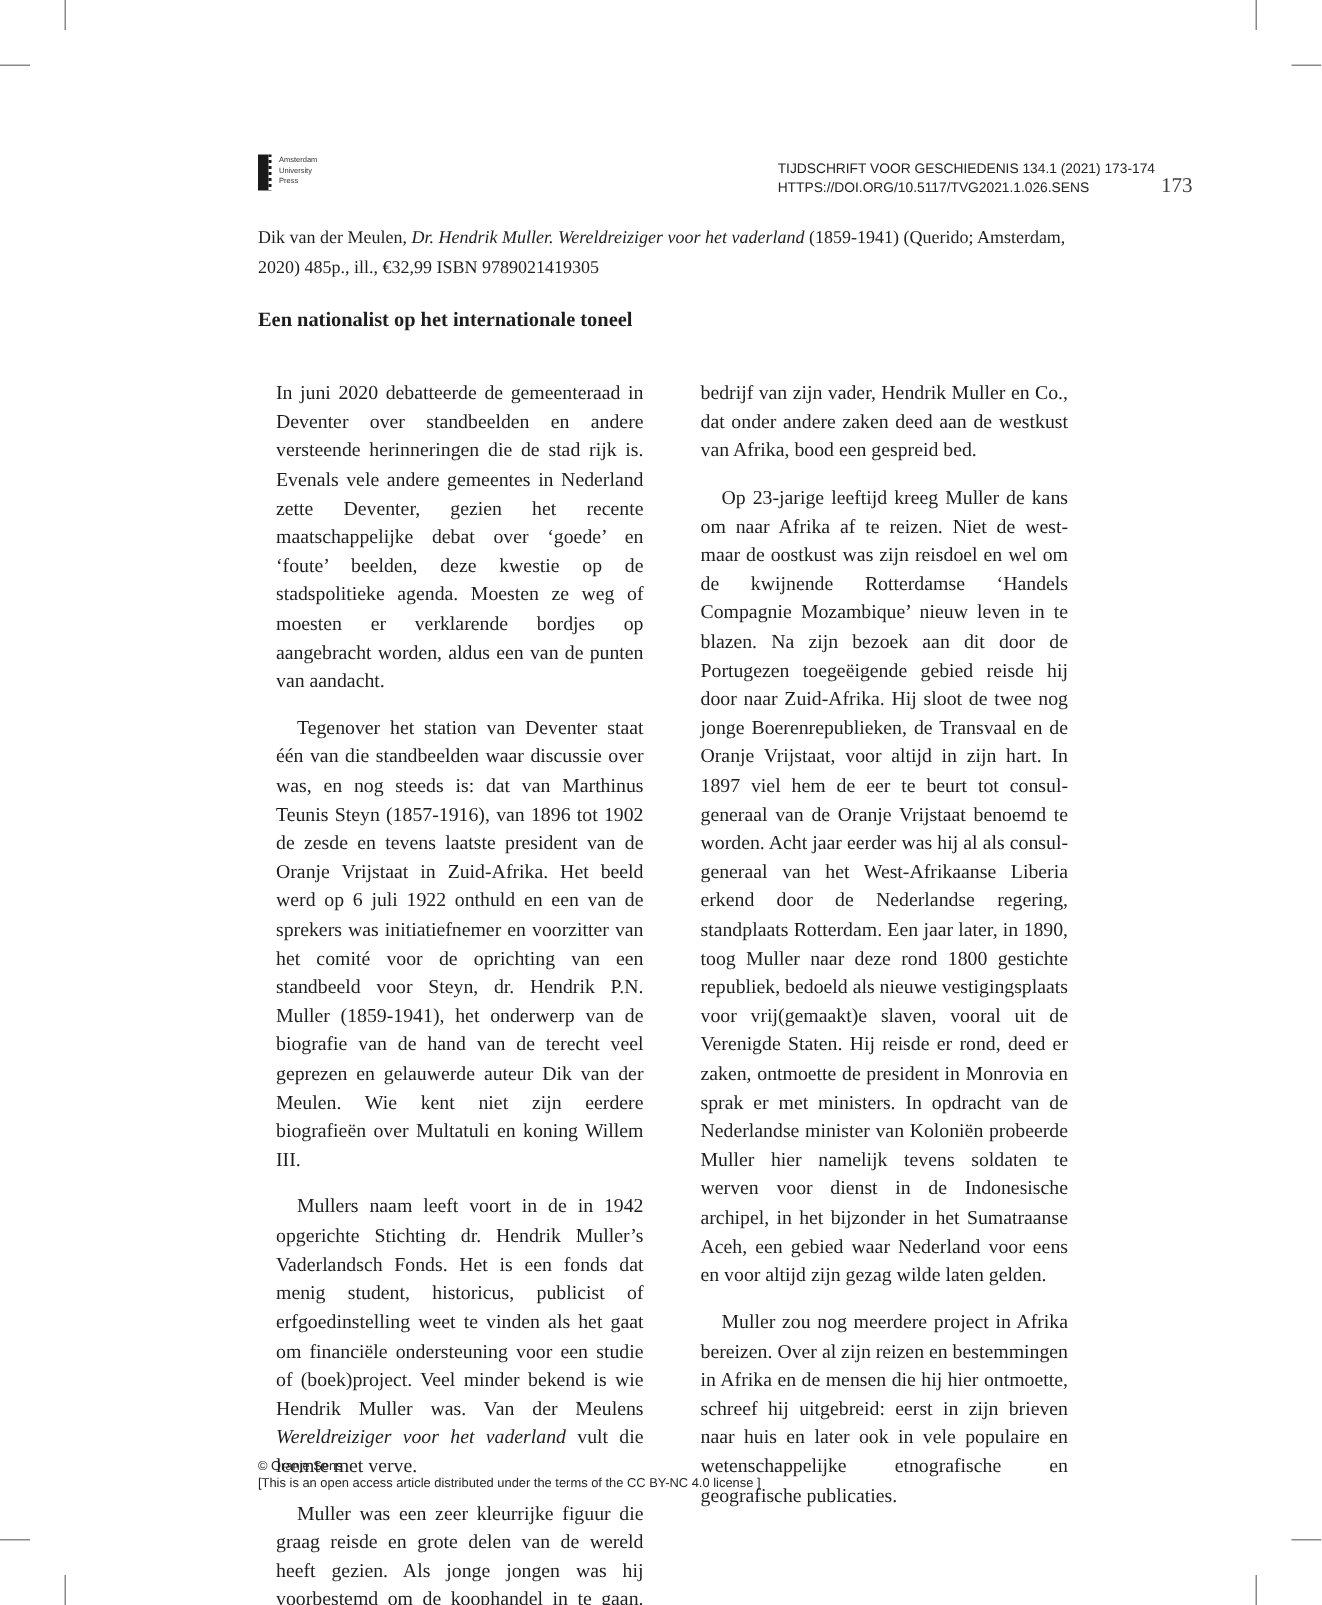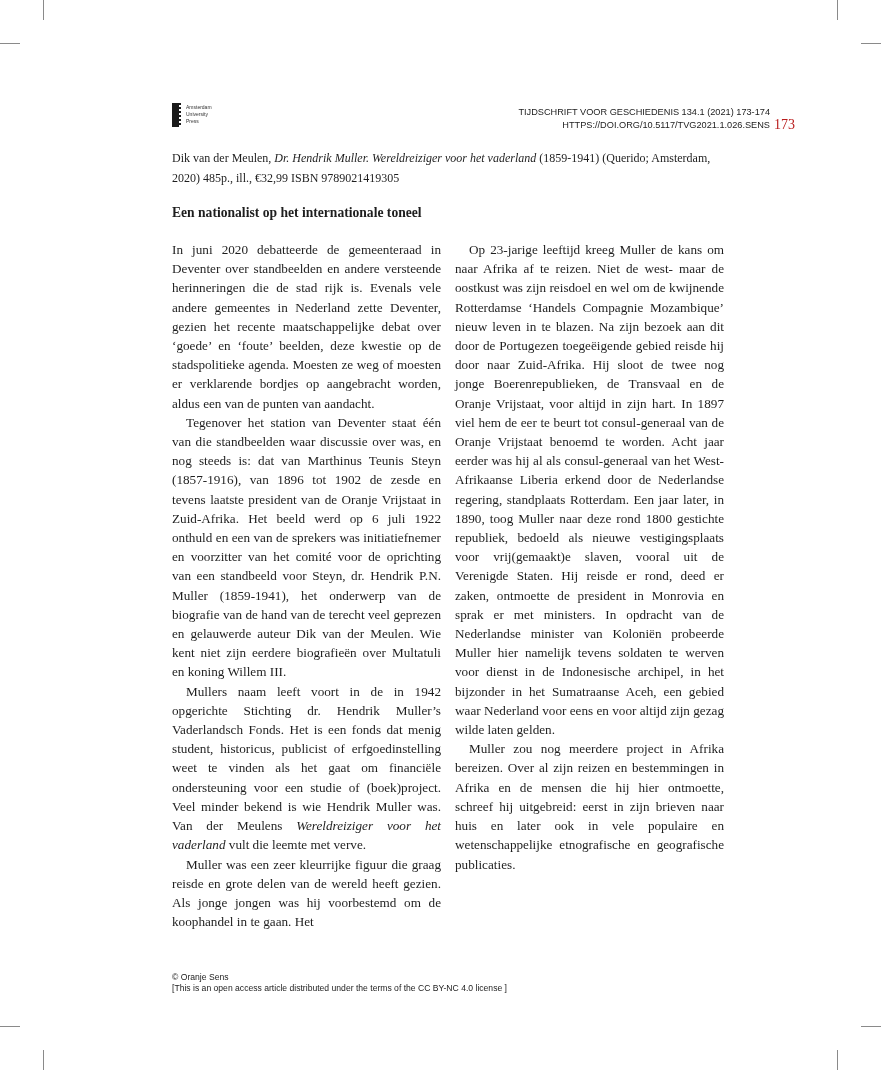--- a/index.html
+++ b/index.html
@@ -5,31 +5,31 @@
   html, body { margin:0; padding:0; background:#ffffff; }
   body { width:881px; height:1070px; position:relative; overflow:hidden;
          font-family:"Liberation Serif","DejaVu Serif",serif; color:#1e1e1e; }
   .crop { position:absolute; background:#8a8a8a; }
   .logo { position:absolute; left:172px; top:103px; width:60px; height:24px; }
   .logo-bar { position:absolute; left:0; top:0; width:7px; height:24px; background:#1a1a1a; }
   .logo-teeth { position:absolute; left:7px; top:0; width:2px; height:24px;
     background:repeating-linear-gradient(#1a1a1a 0 2px, transparent 2px 4px); }
   .logo-text { position:absolute; left:14px; top:1px; font-family:"Liberation Sans","DejaVu Sans",sans-serif;
     font-size:5px; line-height:7px; color:#333; }
-  .journal { position:absolute; right:111px; top:106px; text-align:right;
+  .journal { position:absolute; right:111px; top:106px; text-align:left;
     font-family:"Liberation Sans","DejaVu Sans",sans-serif; font-size:9.2px; line-height:13px; color:#222; }
   .journal .doi { }
-  .pagenum { position:absolute; left:774px; top:117px; font-size:14px; color:#b91c1c; }
+  .pagenum { position:absolute; left:774px; top:117px; font-size:14px; color:#404040; }
   .citation { position:absolute; left:172px; top:148px; width:540px; font-size:12px; line-height:20px; }
   .citation i { font-style:italic; }
   .heading { position:absolute; left:172px; top:205px; font-size:13.6px; font-weight:bold;text-align:center; }
   .col { position:absolute; top:240px; width:269px; font-size:13.2px; line-height:19.2px; }
   .col.left { left:172px; }
   .col.right { left:455px; }
-  .col p { margin:0; text-align:justify; }
+  .col p { margin:12px; text-align:justify; }
   .col p.indent { text-indent:14px;font-family:Liberation Serif, serif; }
   .col i { font-style:italic; }
   .footer { position:absolute; left:172px; top:972px; font-family:"Liberation Sans","DejaVu Sans",sans-serif;
     font-size:8.6px; line-height:11px; color:#222; }
 </style>
 </head>
 <body>
 
 <div class="crop" style="left:43px;top:0;width:1px;height:20px;"></div>
 <div class="crop" style="left:0;top:43px;width:20px;height:1px;"></div>
@@ -63,20 +63,21 @@
 <div class="heading">Een nationalist op het internationale toneel</div>
 
 <div class="col left">
   <p>In juni 2020 debatteerde de gemeenteraad in Deventer over standbeelden en andere versteende herinneringen die de stad rijk is. Evenals vele andere gemeentes in Nederland zette Deventer, gezien het recente maatschappelijke debat over ‘goede’ en ‘foute’ beelden, deze kwestie op de stadspolitieke agenda. Moesten ze weg of moesten er verklarende bordjes op aangebracht worden, aldus een van de punten van aandacht.</p>
   <p class="indent">Tegenover het station van Deventer staat één van die standbeelden waar discussie over was, en nog steeds is: dat van Marthinus Teunis Steyn (1857-1916), van 1896 tot 1902 de zesde en tevens laatste president van de Oranje Vrijstaat in Zuid-Afrika. Het beeld werd op 6 juli 1922 onthuld en een van de sprekers was initiatiefnemer en voorzitter van het comité voor de oprichting van een standbeeld voor Steyn, dr. Hendrik P.N. Muller (1859-1941), het onderwerp van de biografie van de hand van de terecht veel geprezen en gelauwerde auteur Dik van der Meulen. Wie kent niet zijn eerdere biografieën over Multatuli en koning Willem III.</p>
   <p class="indent"><span>Mullers naam leeft voort in de in 1942 opgerichte Stichting dr. Hendrik Muller’s Vaderlandsch Fonds. Het is een fonds dat menig student, historicus, publicist of erfgoedinstelling weet te vinden als het gaat om financiële ondersteuning voor een studie of (boek)project. Veel minder bekend is wie Hendrik Muller was. Van der Meulens </span><i>Wereldreiziger voor het vaderland</i><span> vult die leemte met verve.</span></p>
   <p class="indent">Muller was een zeer kleurrijke figuur die graag reisde en grote delen van de wereld heeft gezien. Als jonge jongen was hij voorbestemd om de koophandel in te gaan. Het</p>
 </div>
 
 <div class="col right">
+  <p>bedrijf van zijn vader, Hendrik Muller en Co., dat onder andere zaken deed aan de westkust van Afrika, bood een gespreid bed.</p>
   <p class="indent">Op 23-jarige leeftijd kreeg Muller de kans om naar Afrika af te reizen. Niet de west- maar de oostkust was zijn reisdoel en wel om de kwijnende Rotterdamse ‘Handels Compagnie Mozambique’ nieuw leven in te blazen. Na zijn bezoek aan dit door de Portugezen toegeëigende gebied reisde hij door naar Zuid-Afrika. Hij sloot de twee nog jonge Boerenrepublieken, de Transvaal en de Oranje Vrijstaat, voor altijd in zijn hart. In 1897 viel hem de eer te beurt tot consul-generaal van de Oranje Vrijstaat benoemd te worden. Acht jaar eerder was hij al als consul-generaal van het West-Afrikaanse Liberia erkend door de Nederlandse regering, standplaats Rotterdam. Een jaar later, in 1890, toog Muller naar deze rond 1800 gestichte republiek, bedoeld als nieuwe vestigingsplaats voor vrij(gemaakt)e slaven, vooral uit de Verenigde Staten. Hij reisde er rond, deed er zaken, ontmoette de president in Monrovia en sprak er met ministers. In opdracht van de Nederlandse minister van Koloniën probeerde Muller hier namelijk tevens soldaten te werven voor dienst in de Indonesische archipel, in het bijzonder in het Sumatraanse Aceh, een gebied waar Nederland voor eens en voor altijd zijn gezag wilde laten gelden.</p>
   <p class="indent">Muller zou nog meerdere project in Afrika bereizen. Over al zijn reizen en bestemmingen in Afrika en de mensen die hij hier ontmoette, schreef hij uitgebreid: eerst in zijn brieven naar huis en later ook in vele populaire en wetenschappelijke etnografische en geografische publicaties.</p>
 </div>
 
 <div class="footer">
   <div>© Oranje Sens</div>
   <div>[This is an open access article distributed under the terms of the CC BY-NC 4.0 license ]</div>
 </div>
 
 </body></html>

